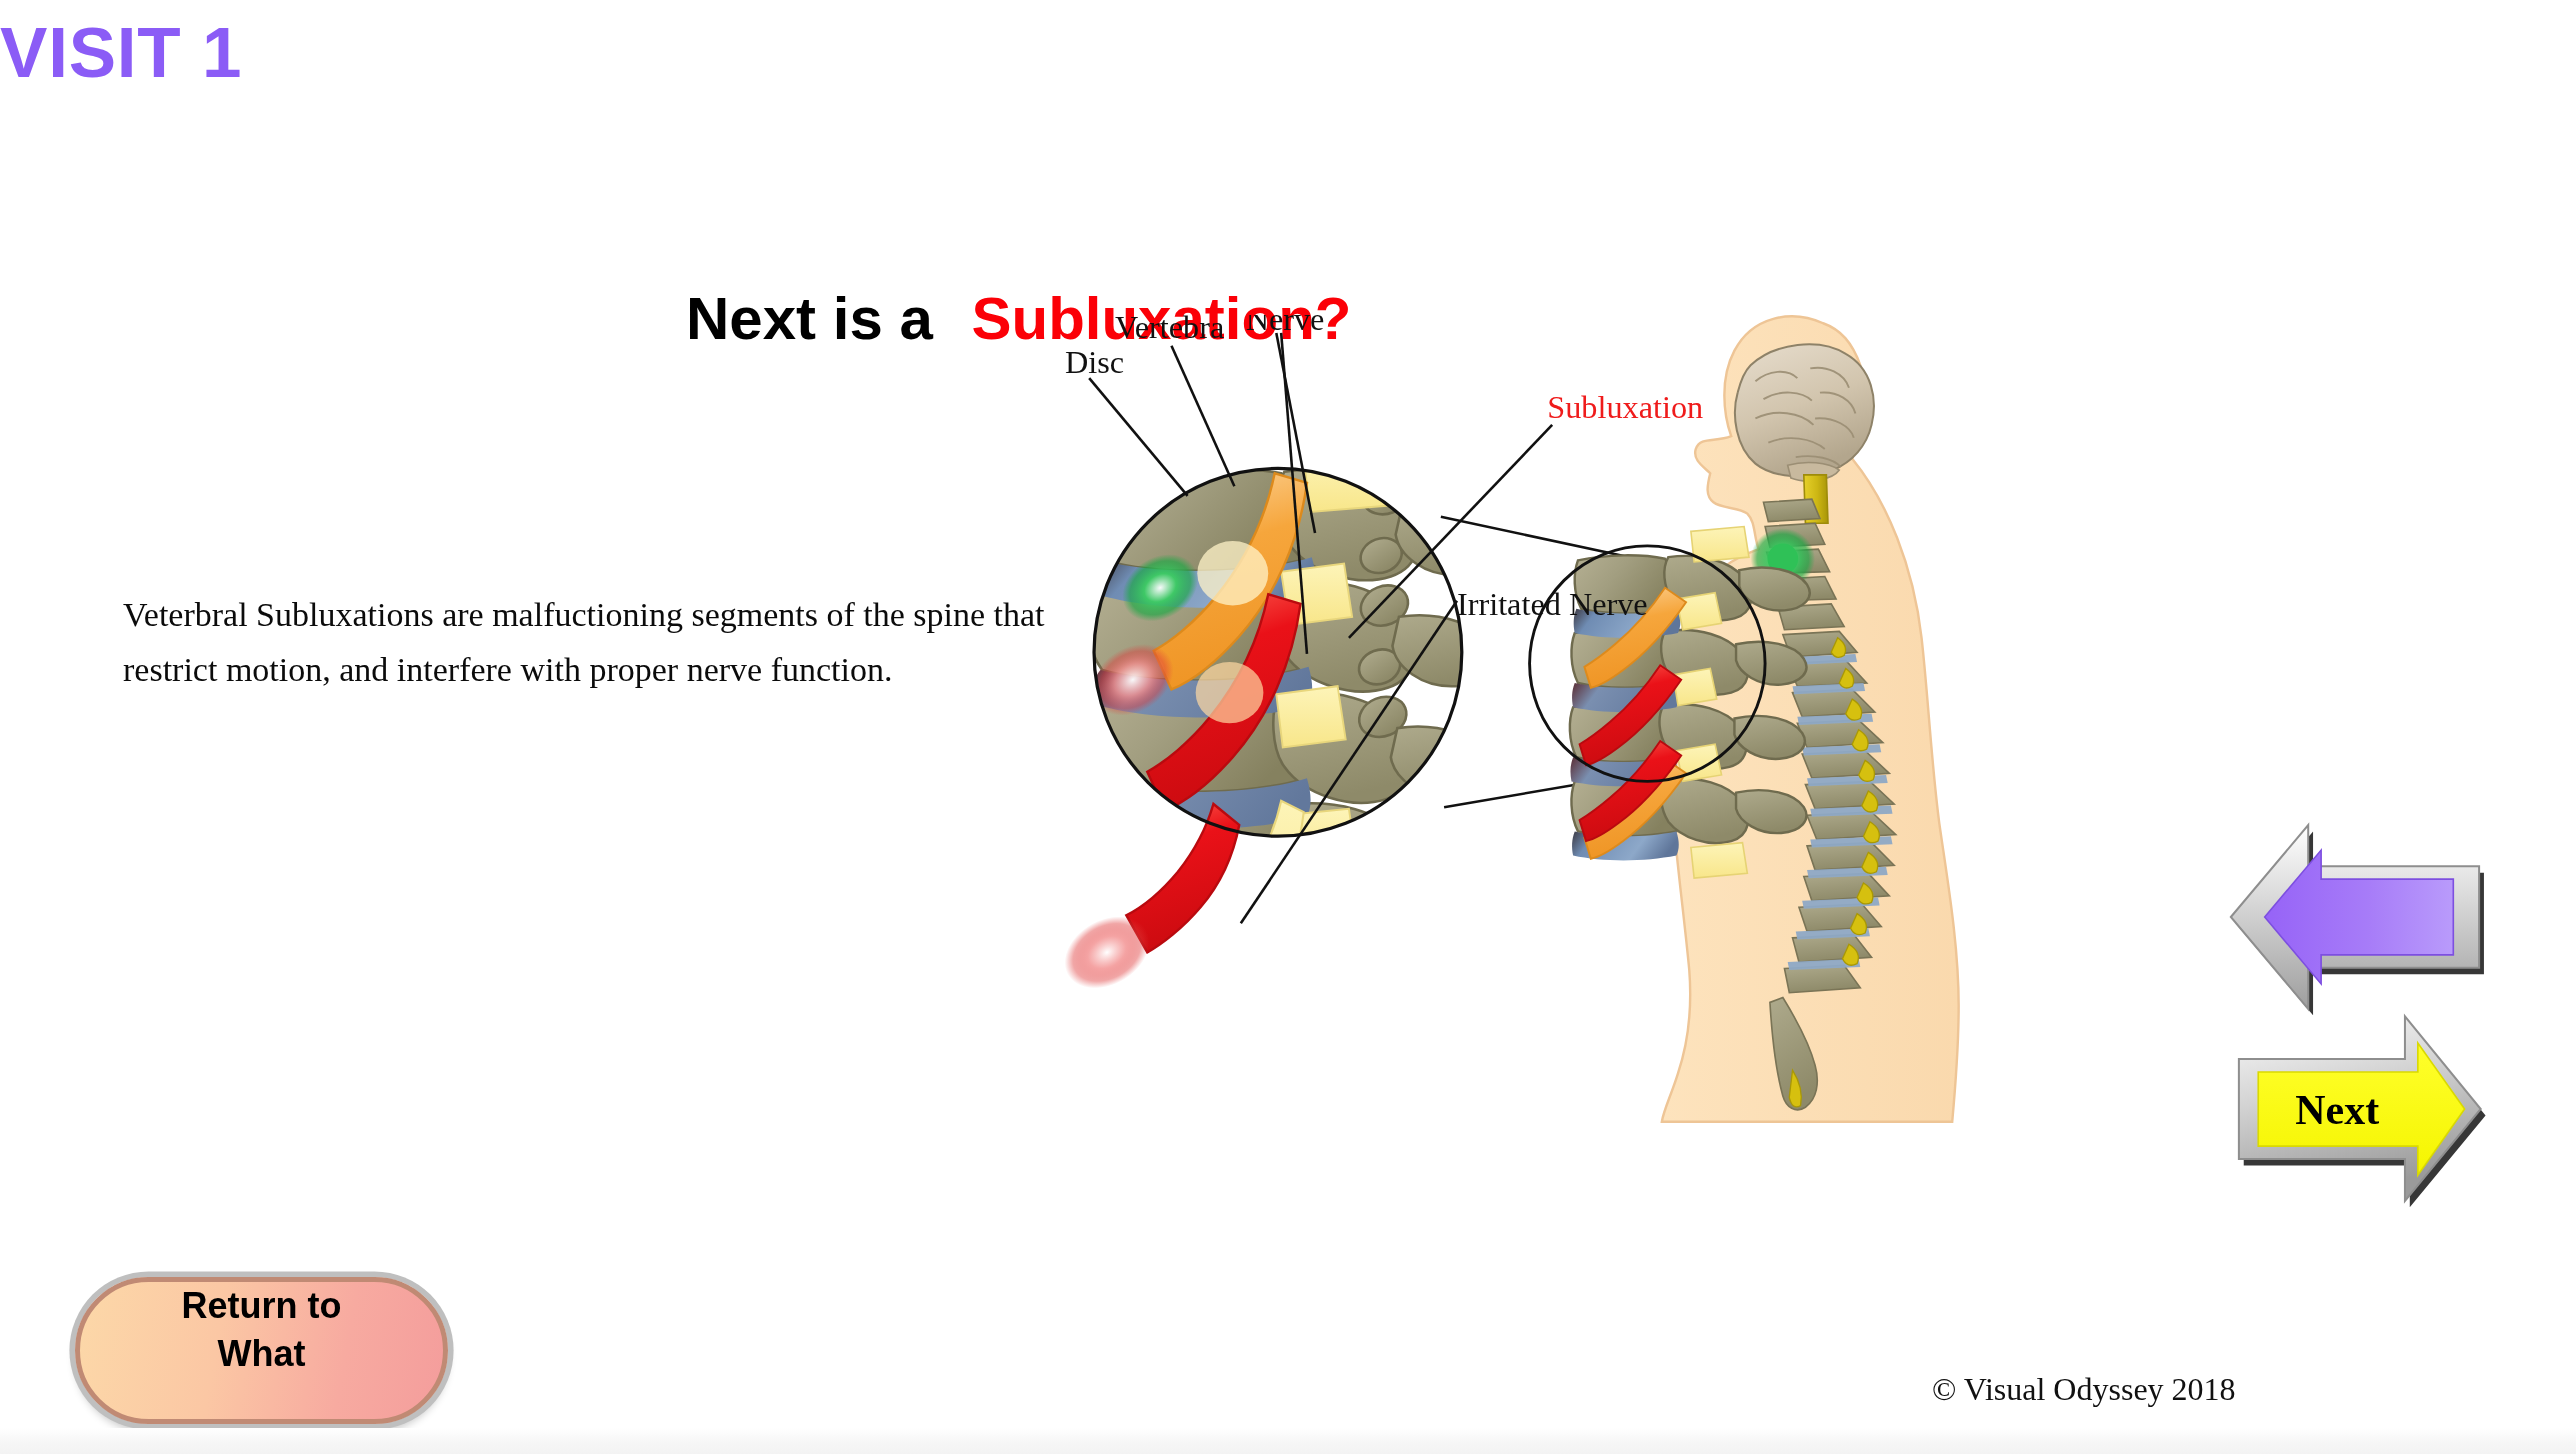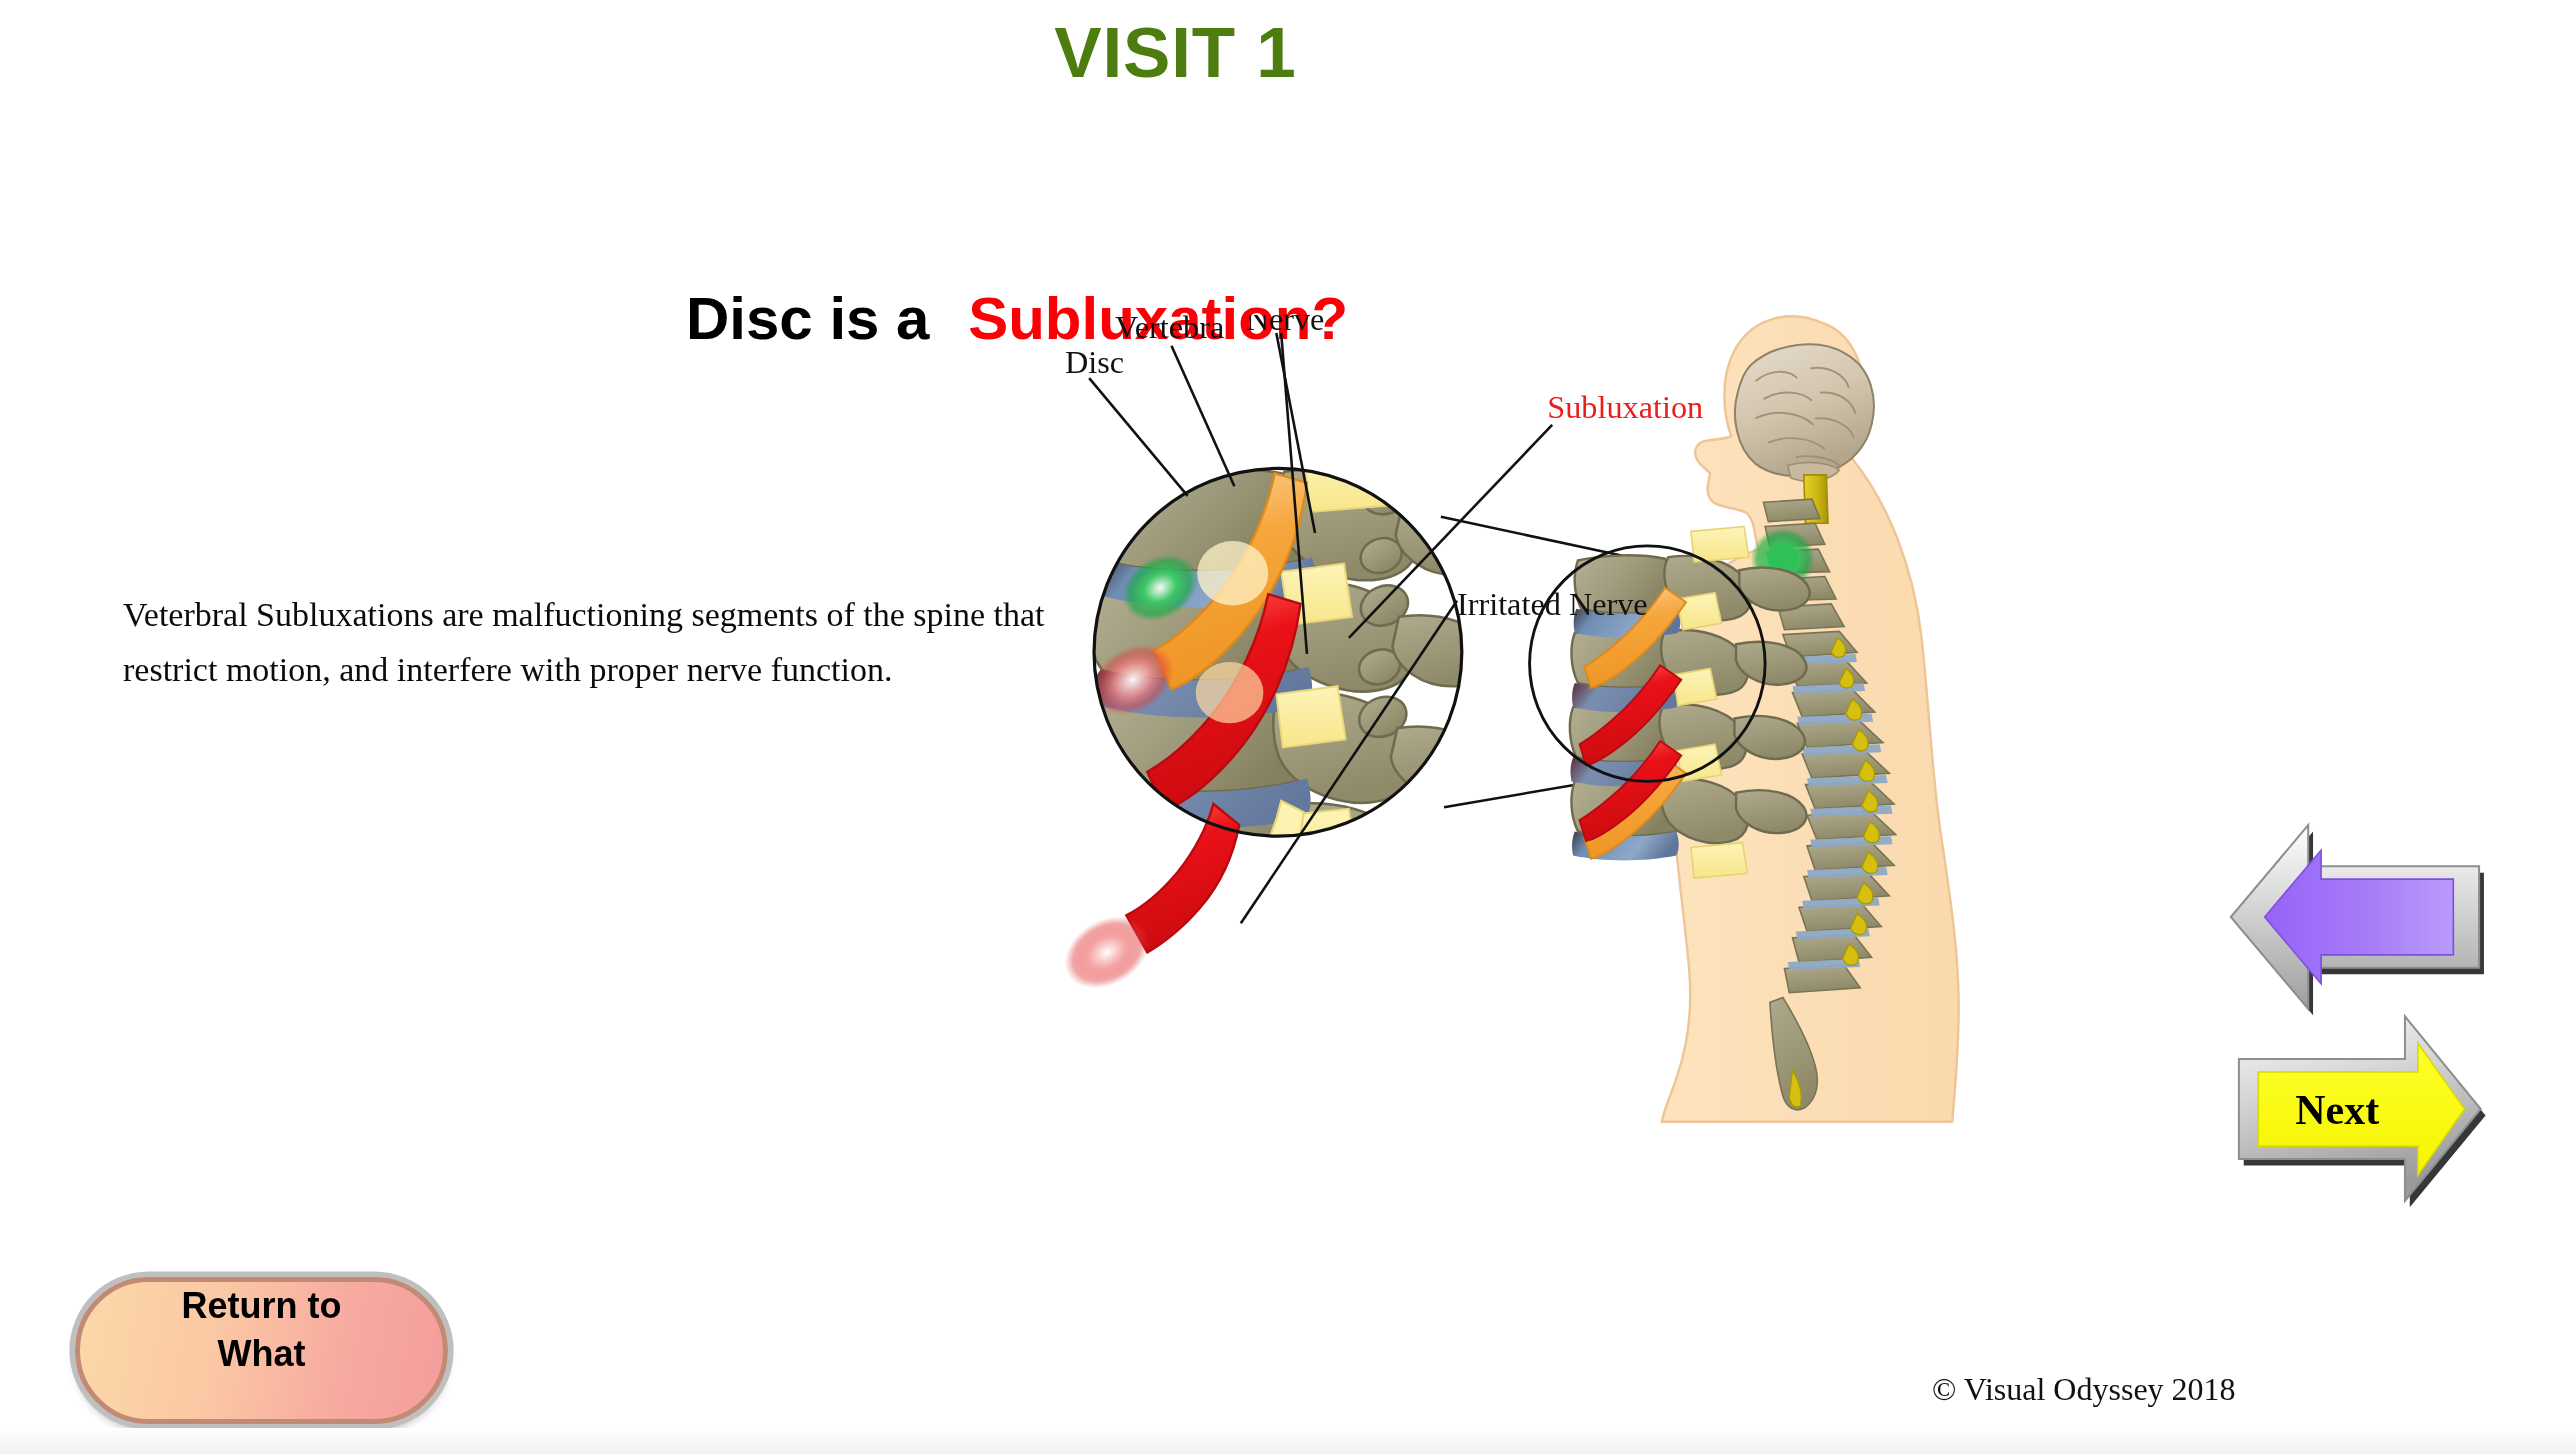--- a/index.html
+++ b/index.html
@@ -15,26 +15,26 @@
     font-family: "Liberation Sans", sans-serif;
     background: #ffffff;
   }
 
   
   #slide-title {
     position: absolute;
     left: 0;
     top: 16px;
     width: 2351px;
-    text-align: center;
+    text-align: left;
     font-family: "Liberation Sans", sans-serif;
     font-weight: bold;
     font-size: 71px;
     letter-spacing: 0.8px;
-    color: #4d7c0f;
+    color: #8b5cf6;
     line-height: 1.05;
   }
 
   
   #headline {
     position: absolute;
     left: 686px;
     top: 284px;
     font-family: "Liberation Sans", sans-serif;
     font-weight: bold;
@@ -141,21 +141,21 @@
     width: 2576px;
     height: 27.4px;
     background: linear-gradient(180deg, #ffffff 0%, #f6f6f6 55%, #f3f3f3 100%);
   }
 </style>
 </head>
 <body>
 
 <div id="slide-title">VISIT 1</div>
 
-<div id="headline"><span>Disc is a </span><span class="accent">Subluxation?</span></div>
+<div id="headline"><span>Next is a </span><span class="accent">Subluxation?</span></div>
 
 <div id="body-paragraph">Veterbral Subluxations are malfuctioning segments of the spine that restrict motion, and interfere with proper nerve function.</div>
 
 <div id="illustration">
 <svg width="984" height="815" viewBox="0 0 1220 1010" xmlns="http://www.w3.org/2000/svg">
   <defs>
 
     <linearGradient id="boneG" x1="0" y1="0" x2="1" y2="0.45">
       <stop offset="0%" stop-color="#b5b093"></stop>
       <stop offset="45%" stop-color="#a29e80"></stop>

